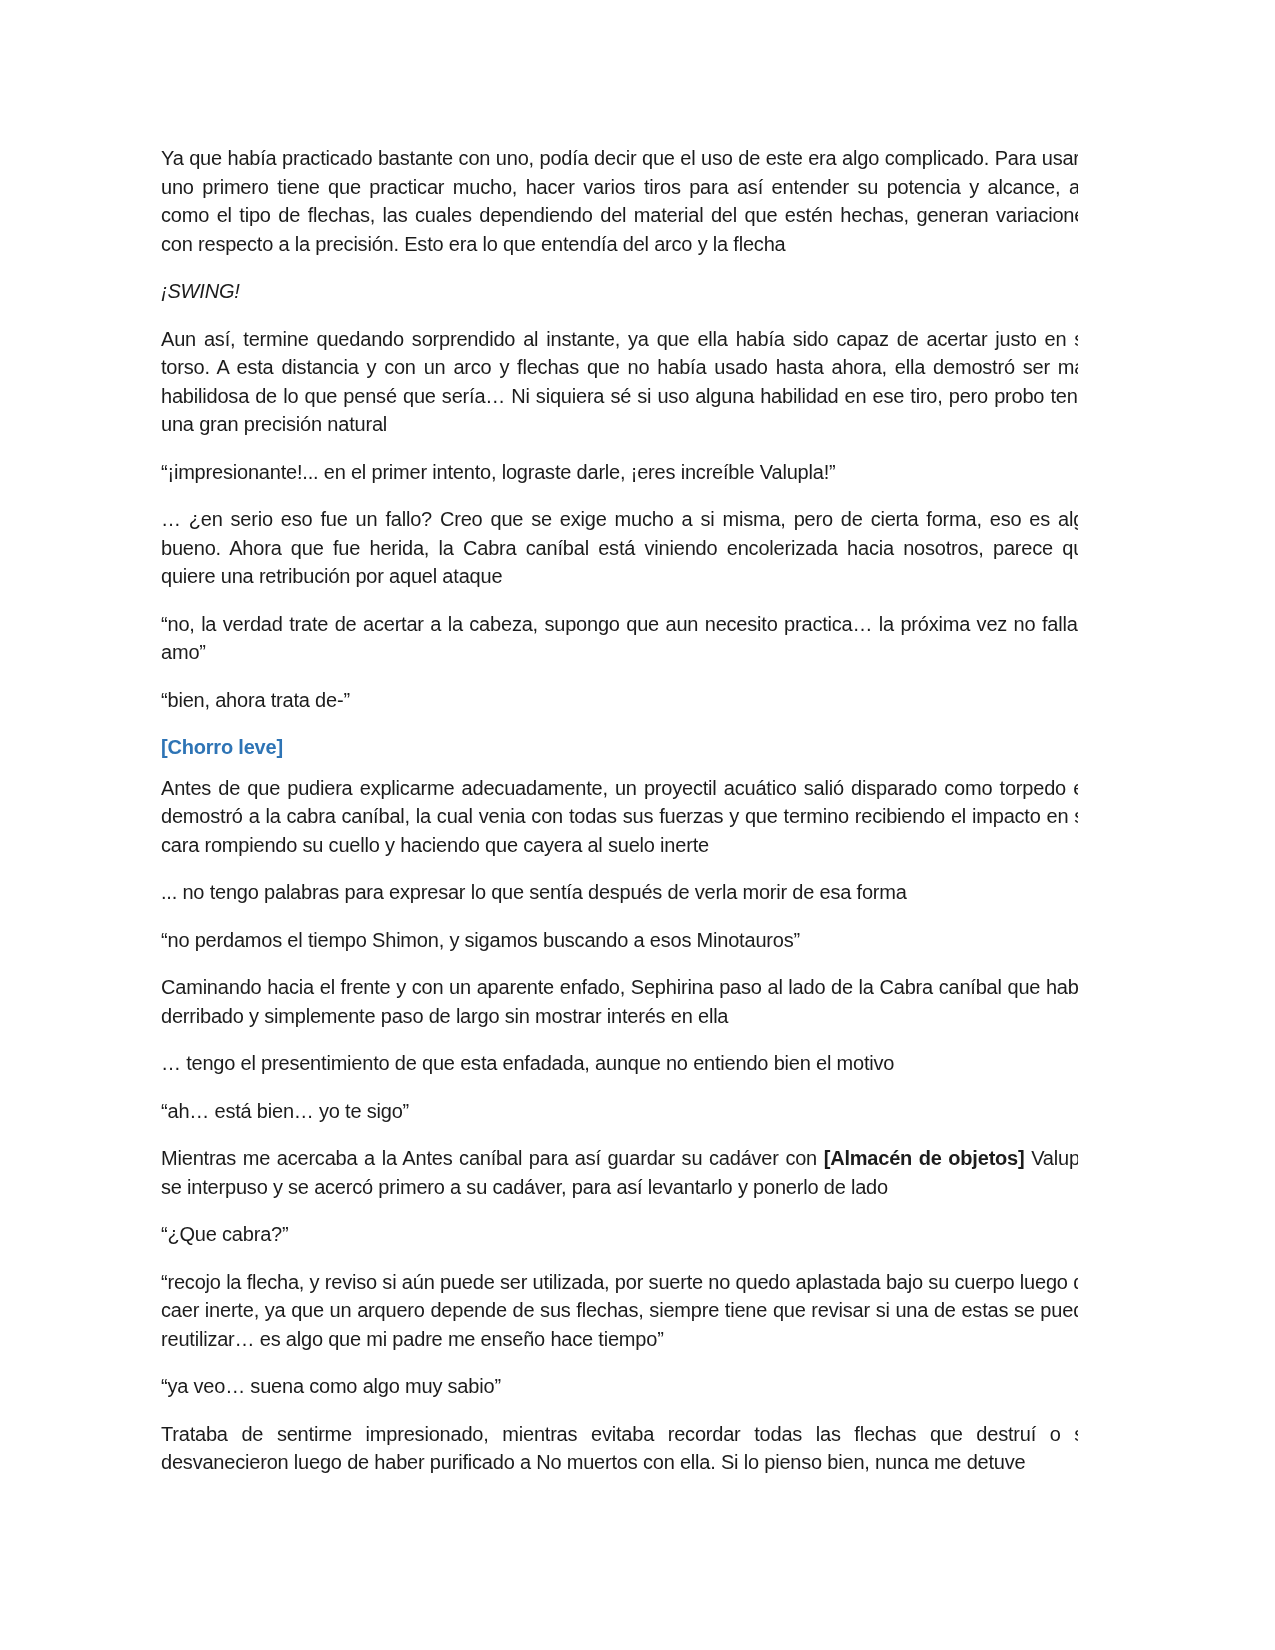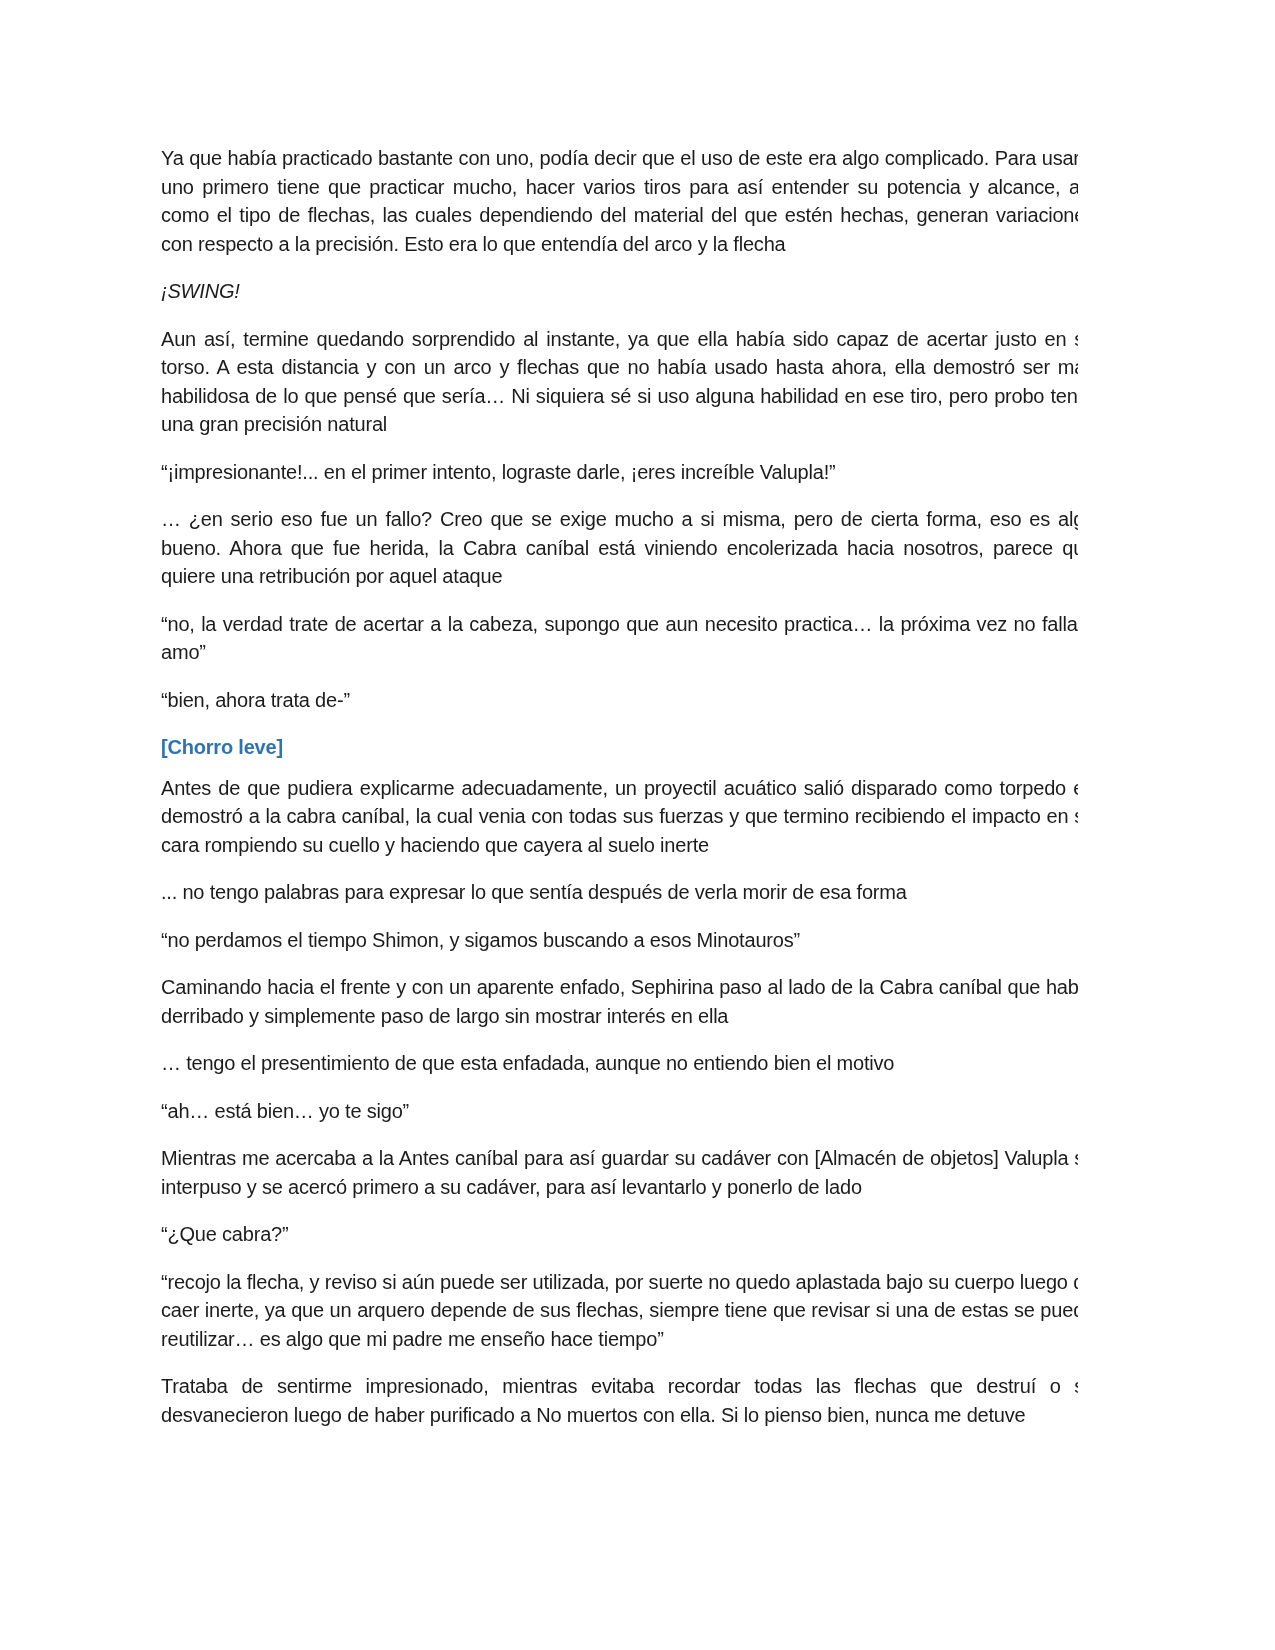--- a/index.html
+++ b/index.html
@@ -34,21 +34,21 @@
   }
   p.sound-effect {
     font-style: italic;
   }
   p.skill-heading {
     color: var(--heading-blue, #2e74b5);
     font-weight: bold;
     margin: 6px 0 12px 0;
   }
   .bold {
-    font-weight: normal;
+    font-weight: bold;
   }
 </style>
 </head>
 <body>
 
 <div class="page">
   <div class="content">
 
     <p>Ya que había practicado bastante con uno, podía decir que el uso de este era algo complicado. Para usarlo uno primero tiene que practicar mucho, hacer varios tiros para así entender su potencia y alcance, así como el tipo de flechas, las cuales dependiendo del material del que estén hechas, generan variaciones con respecto a la precisión. Esto era lo que entendía del arco y la flecha</p>
 
@@ -79,17 +79,18 @@
     <p>“ah… está bien… yo te sigo”</p>
 
     <p>
       <span>Mientras me acercaba a la Antes caníbal para así guardar su cadáver con </span><span class="bold">[Almacén de objetos]</span><span> Valupla se interpuso y se acercó primero a su cadáver, para así levantarlo y ponerlo de lado</span>
     </p>
 
     <p>“¿Que cabra?”</p>
 
     <p>“recojo la flecha, y reviso si aún puede ser utilizada, por suerte no quedo aplastada bajo su cuerpo luego de caer inerte, ya que un arquero depende de sus flechas, siempre tiene que revisar si una de estas se puede reutilizar… es algo que mi padre me enseño hace tiempo”</p>
 
+    <p>“ya veo… suena como algo muy sabio”</p>
 
     <p>Trataba de sentirme impresionado, mientras evitaba recordar todas las flechas que destruí o se desvanecieron luego de haber purificado a No muertos con ella. Si lo pienso bien, nunca me detuve</p>
 
   </div>
 </div>
 
 </body></html>

